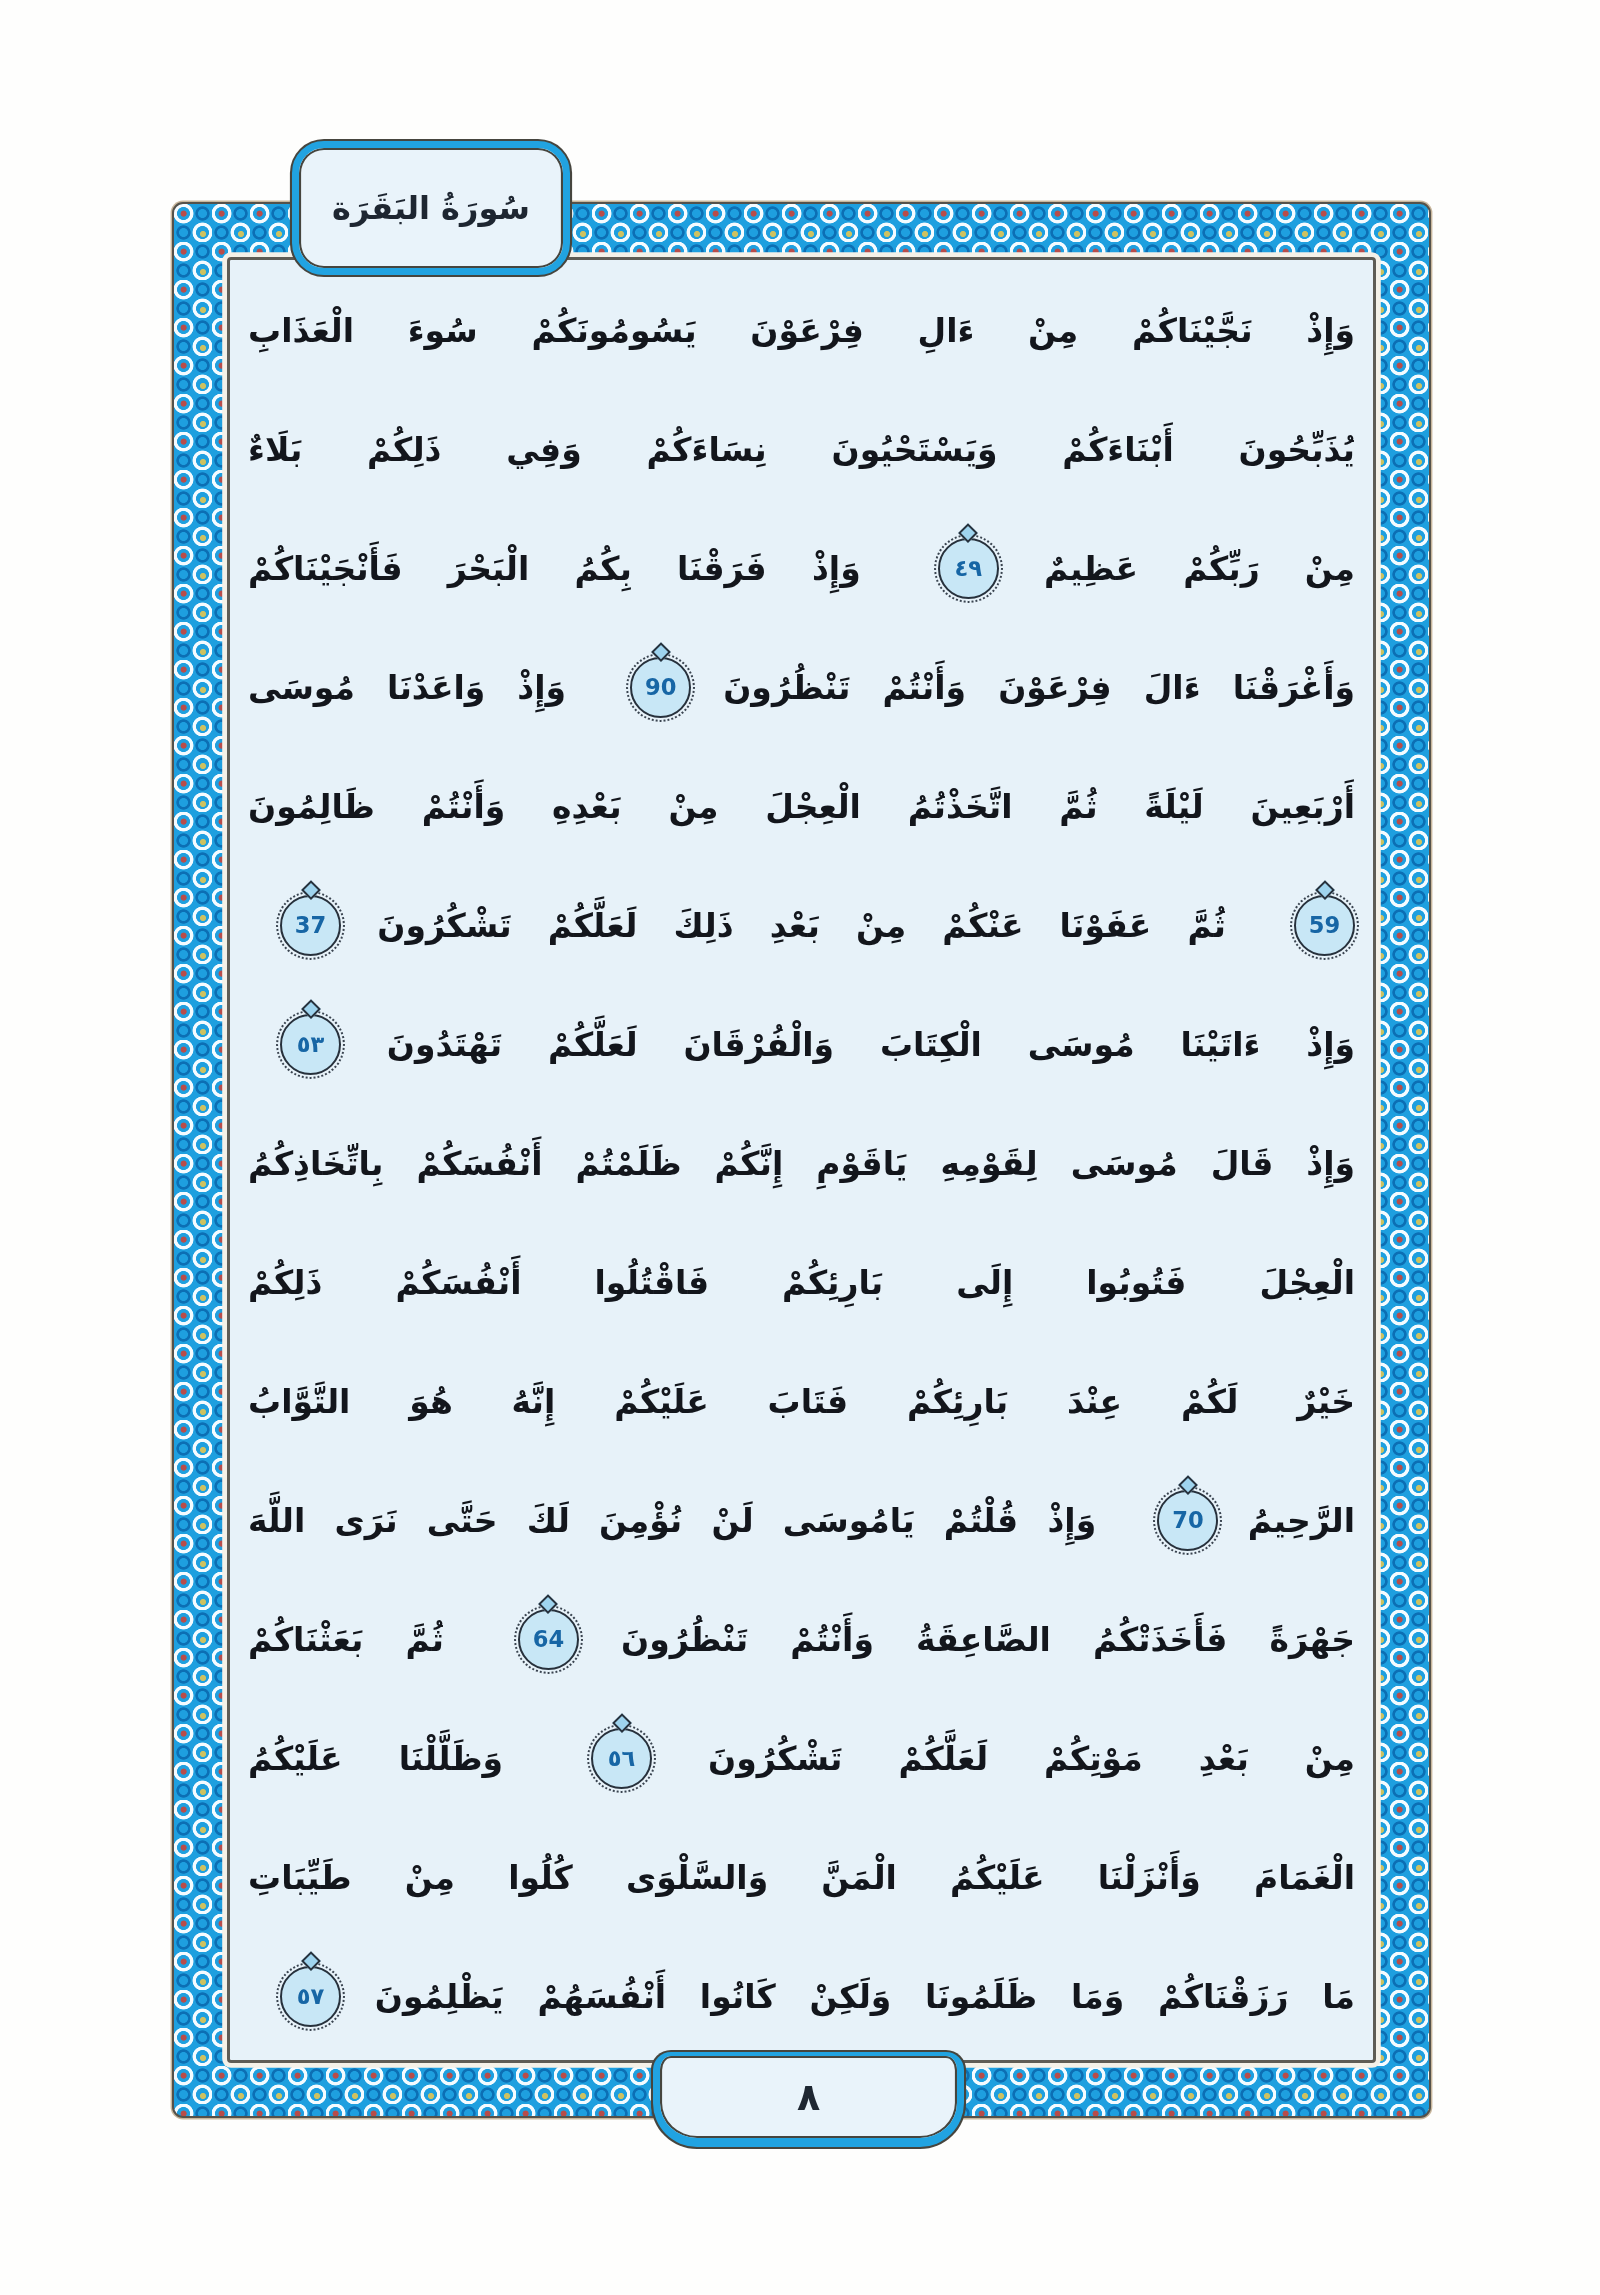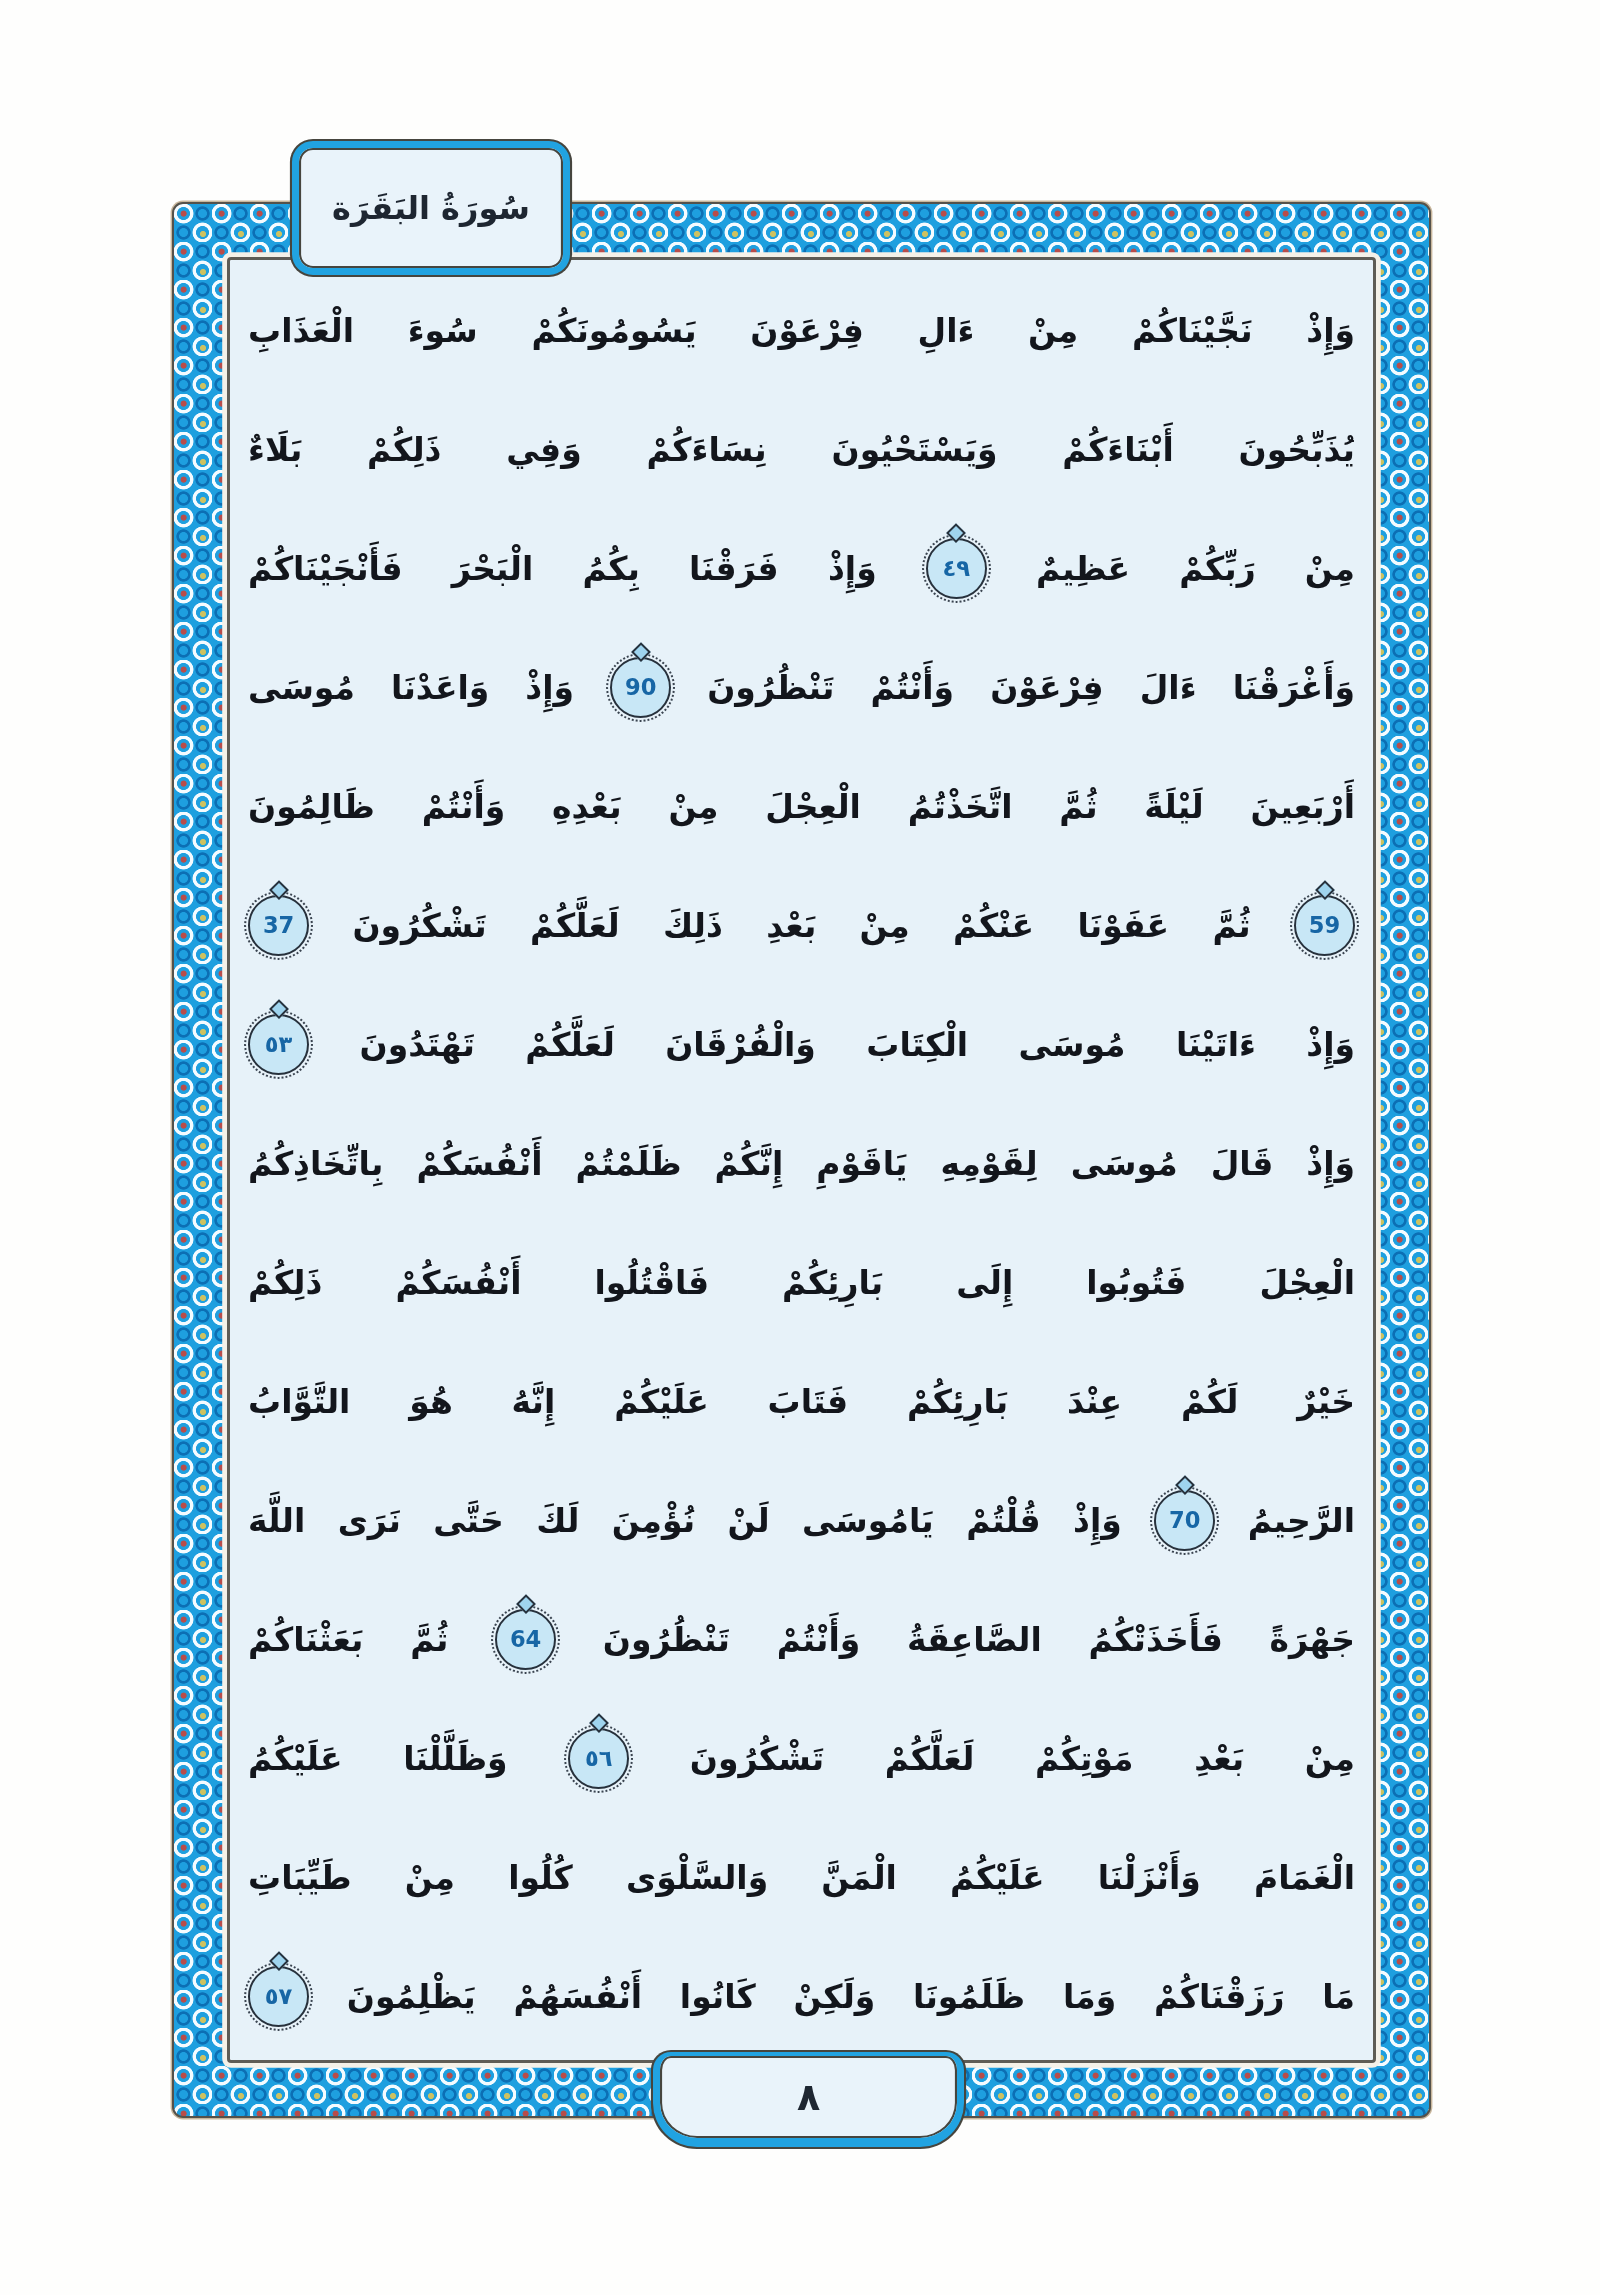--- a/index.html
+++ b/index.html
@@ -50,37 +50,38 @@
   .vmed{
     flex:0 0 auto;
     width:57px;height:57px;border-radius:50%;
     background:#c8e7f6;
     border:2.1px solid #27313c;
     outline:2.1px dotted #3a4450;
     outline-offset:2.1px;
     display:flex;align-items:center;justify-content:center;
     font-size:22.6px;font-weight:700;color:#1766a5;
     position:relative;
+    margin-left:32px;
   }
   .vmed::before{
     content:"";position:absolute;top:-14.4px;left:50%;
     transform:translateX(-50%) rotate(45deg);
     width:9.6px;height:9.6px;background:#9fd4ee;border:2.1px solid #27313c;
   }
   
   .tab{
     position:absolute;z-index:5;
     display:flex;align-items:center;justify-content:center;
     background:#e9f3fa;
     border:7.5px solid #21a3e1;
     box-shadow:0 0 0 2.1px #46453e, inset 0 0 0 2.1px #46453e;
     color:#1e2631;font-weight:700;
     direction:rtl;text-align:center;
   }
-  .tab-surah{left:292px;top:141px;width:264px;height:120px;border-radius:21px;font-size:32px;}
+  .tab-surah{left:292px;top:141px;width:264px;height:120px;border-radius:32px;font-size:32px;}
   .tab-juz{left:1102px;top:134px;width:265px;height:118px;border-radius:42px;font-size:32px;}
   .tab-page{
     left:653px;top:2052px;width:297px;height:82px;
     border-radius:18px 18px 44px 44px;font-size:38px;
     border-width:4.8px 7.5px 9.6px 7.5px;
   }
 </style>
 </head>
 <body>
 

